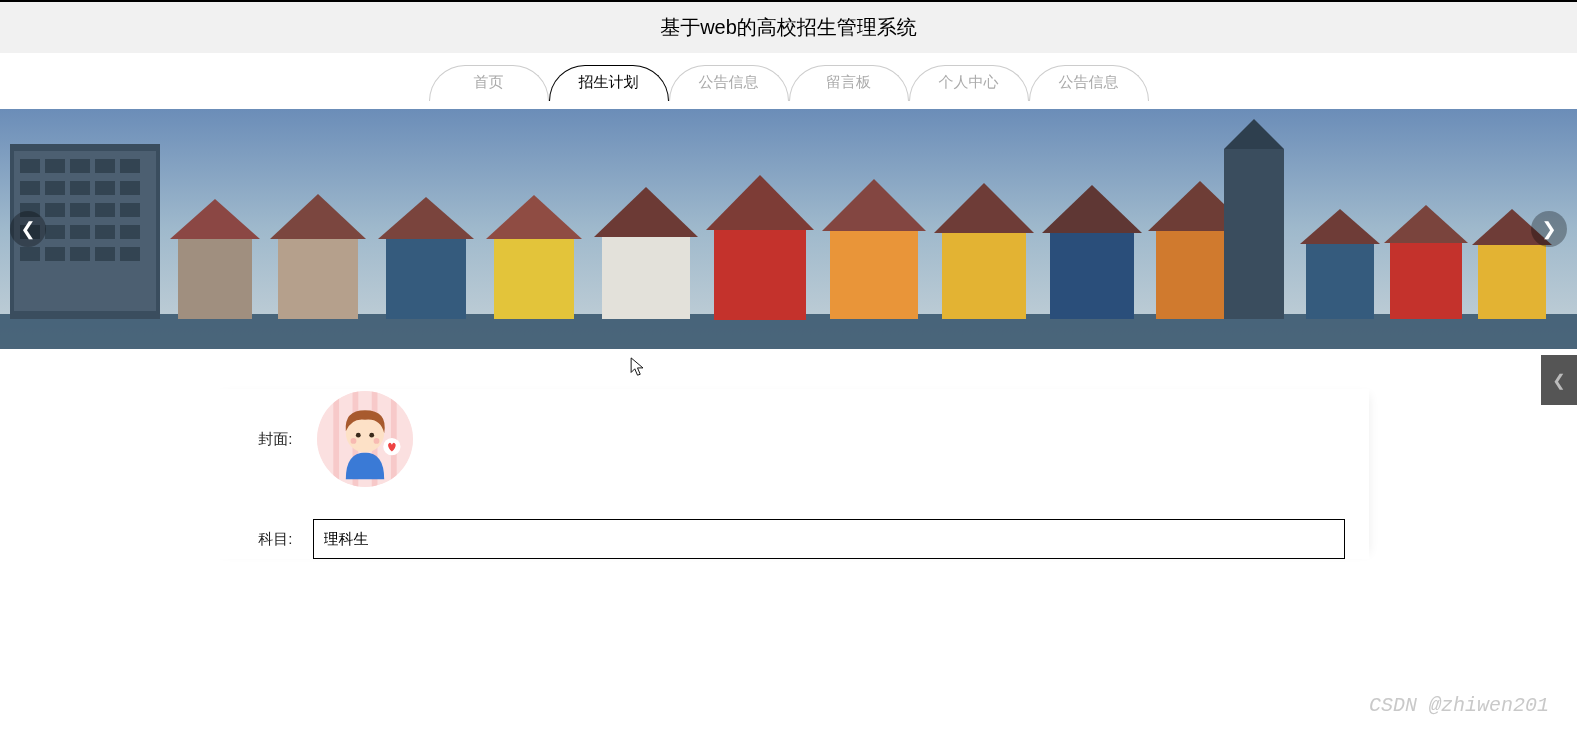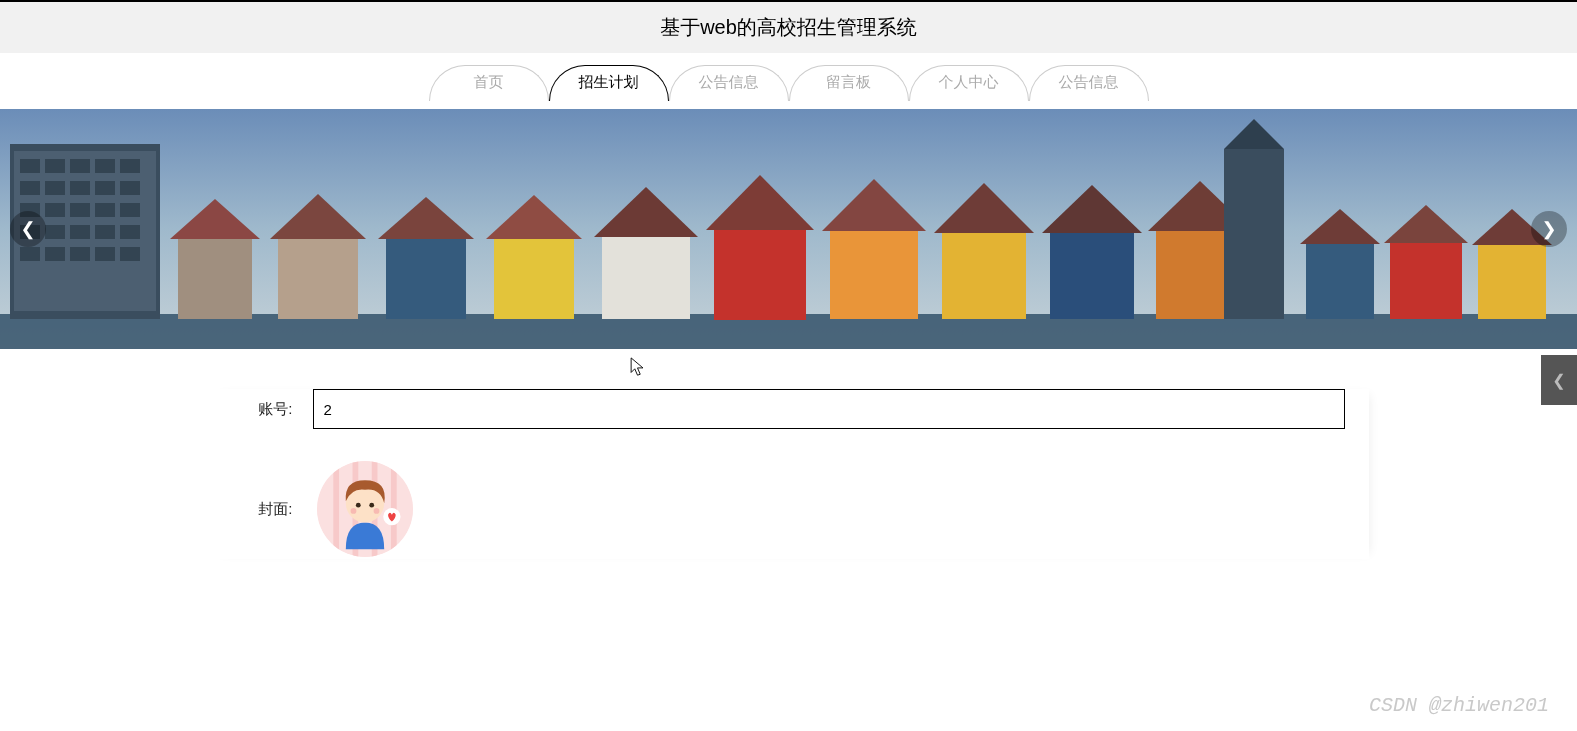--- a/index.html
+++ b/index.html
@@ -273,24 +273,20 @@
 </div>
 
 <div class="side-widget">❮</div>
 
 <svg class="cursor-icon" viewBox="0 0 16 22">
   <path d="M1 1 L1 17 L5 13 L8 20 L11 19 L8 12 L14 12 Z" fill="#fff" stroke="#000" stroke-width="1"></path>
 </svg>
 
 <div class="form-wrapper">
 
-  <div class="form-row">
-    <div class="form-label">账号:</div>
-    <input class="form-input" type="text" value="2" style="">
-  </div>
 
 
   <div class="form-row cover-row">
     <div class="form-label">封面:</div>
     <div class="avatar">
       <svg viewBox="0 0 100 100">
         <circle cx="50" cy="50" r="50" fill="#fbe0e0"></circle>
 
         <g stroke="#f7c9c9" stroke-width="6">
           <line x1="20" y1="0" x2="20" y2="100"></line>
@@ -310,16 +306,20 @@
 
         <circle cx="38" cy="52" r="3" fill="#f5a9a9" opacity="0.7"></circle>
         <circle cx="62" cy="52" r="3" fill="#f5a9a9" opacity="0.7"></circle>
 
         <circle cx="78" cy="58" r="9" fill="#fff"></circle>
         <path d="M74 56 q2 -4 4 0 q2 -4 4 0 q0 4 -4 7 q-4 -3 -4 -7" fill="#e44"></path>
       </svg>
     </div>
   </div>
 
+  <div class="form-row">
+    <div class="form-label">科目:</div>
+    <input class="form-input" type="text" value="理科生" style="">
+  </div>
 
 </div>
 
 <div class="watermark">CSDN @zhiwen201</div>
 
 </body></html>

